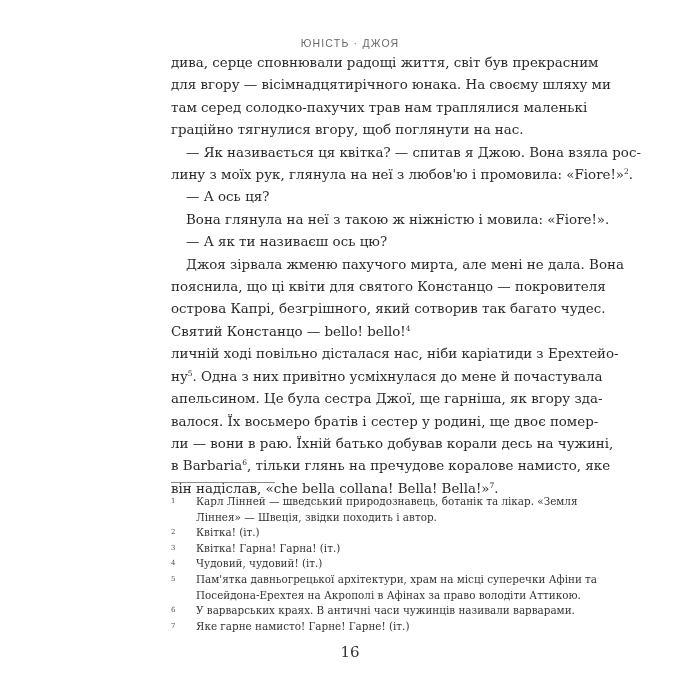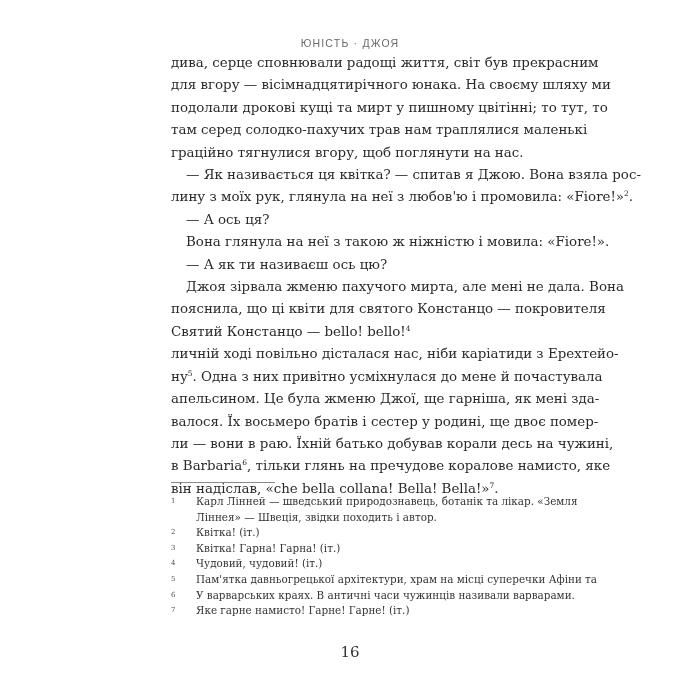--- a/index.html
+++ b/index.html
@@ -38,34 +38,34 @@
   }
 </style>
 </head>
 <body>
 
 <div class="header">ЮНІСТЬ · ДЖОЯ</div>
 
 <div class="body-text" id="body-text">
     <span class="line"><span>дива, серце сповнювали радощі життя, світ був прекрасним</span></span>
     <span class="line"><span>для вгору — вісімнадцятирічного юнака. На своєму шляху ми</span></span>
-    <span class="line"><span>подолали дрокові кущі та мирт у пишному цвітінні; то тут, то</span></span>
     <span class="line"><span>там серед солодко-пахучих трав нам траплялися маленькі</span></span>
     <span class="line last"><span>граційно тягнулися вгору, щоб поглянути на нас.</span></span>
     <span class="line indent"><span>— Як називається ця квітка? — спитав я Джою. Вона взяла рос-</span></span>
     <span class="line last"><span>лину з моїх рук, глянула на неї з любов'ю і промовила: «Fiore!»</span><sup>2</sup><span>.</span></span>
     <span class="line indent last"><span>— А ось ця?</span></span>
     <span class="line indent last"><span>Вона глянула на неї з такою ж ніжністю і мовила: «Fiore!».</span></span>
     <span class="line indent last"><span>— А як ти називаєш ось цю?</span></span>
     <span class="line indent"><span>Джоя зірвала жменю пахучого мирта, але мені не дала. Вона</span></span>
     <span class="line"><span>пояснила, що ці квіти для святого Констанцо — покровителя</span></span>
+    <span class="line"><span>острова Капрі, безгрішного, який сотворив так багато чудес.</span></span>
     <span class="line last"><span>Святий Констанцо — bello! bello!</span><sup>4</sup></span>
     <span class="line"><span>личній ході повільно дісталася нас, ніби каріатиди з Ерехтейо-</span></span>
     <span class="line"><span>ну</span><sup>5</sup><span>. Одна з них привітно усміхнулася до мене й почастувала</span></span>
-    <span class="line"><span>апельсином. Це була жменю Джої, ще гарніша, як мені зда-</span></span>
+    <span class="line"><span>апельсином. Це була сестра Джої, ще гарніша, як вгору зда-</span></span>
     <span class="line"><span>валося. Їх восьмеро братів і сестер у родині, ще двоє помер-</span></span>
     <span class="line"><span>ли — вони в раю. Їхній батько добував корали десь на чужині,</span></span>
     <span class="line"><span>в Barbaria</span><sup>6</sup><span>, тільки глянь на пречудове коралове намисто, яке</span></span>
     <span class="line last"><span>він надіслав, «che bella collana! Bella! Bella!»</span><sup>7</sup><span>.</span></span>
   </div>
 
 <div class="rule"></div>
 
 <div class="notes" id="notes">
     <div class="note">
@@ -90,20 +90,21 @@
     <div class="note">
       <span class="num">4</span>
       <span class="txt">
         <span class="nl">Чудовий, чудовий! (іт.)</span>
       </span>
     </div>
     <div class="note">
       <span class="num">5</span>
       <span class="txt">
         <span class="nl">Пам'ятка давньогрецької архітектури, храм на місці суперечки Афіни та</span>
+        <span class="nl">Посейдона-Ерехтея на Акрополі в Афінах за право володіти Аттикою.</span>
       </span>
     </div>
     <div class="note">
       <span class="num">6</span>
       <span class="txt">
         <span class="nl">У варварських краях. В античні часи чужинців називали варварами.</span>
       </span>
     </div>
     <div class="note">
       <span class="num">7</span>

